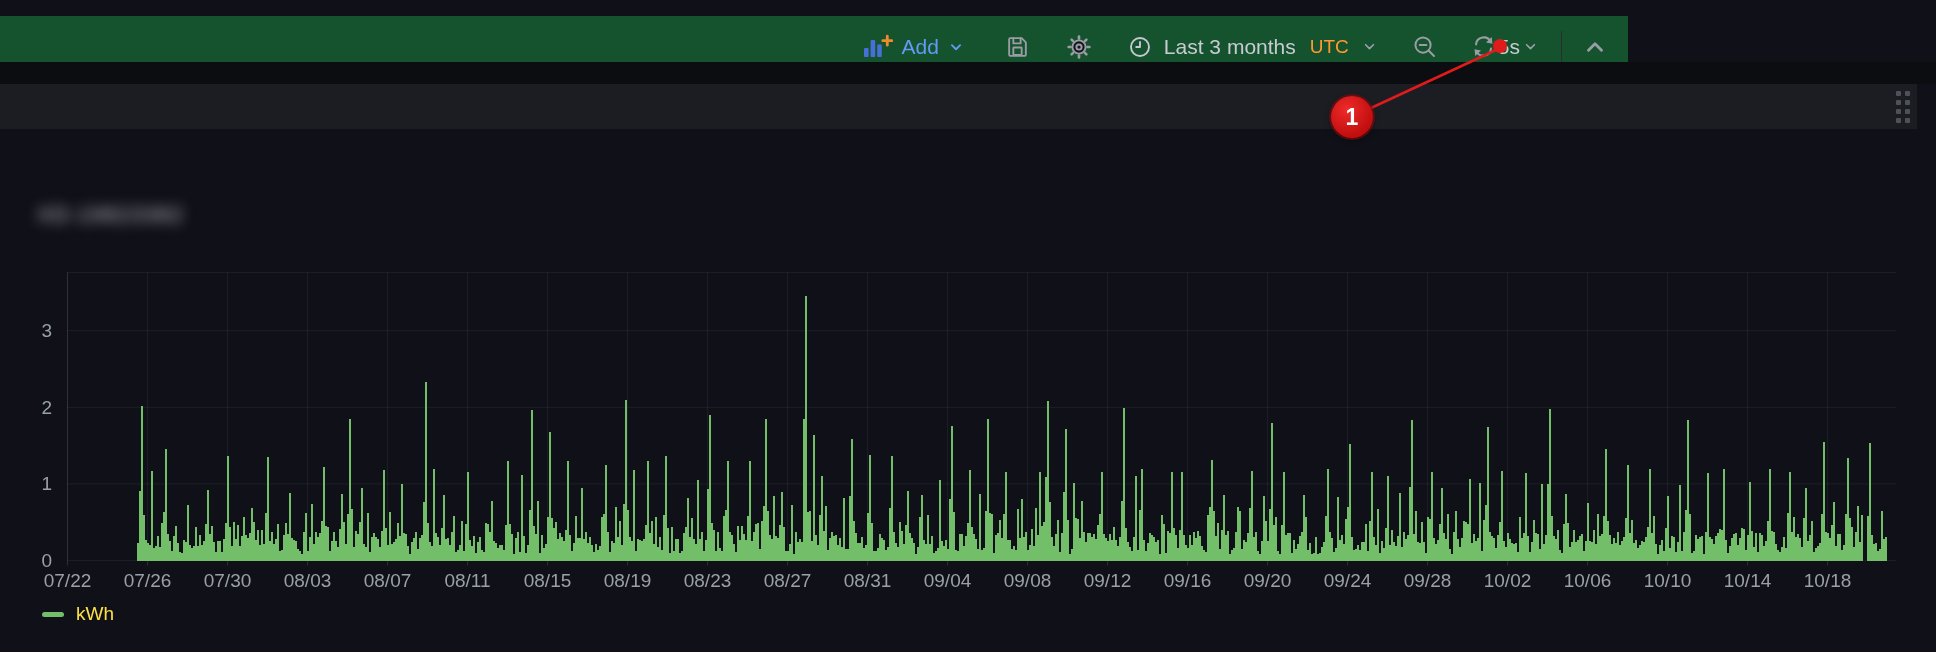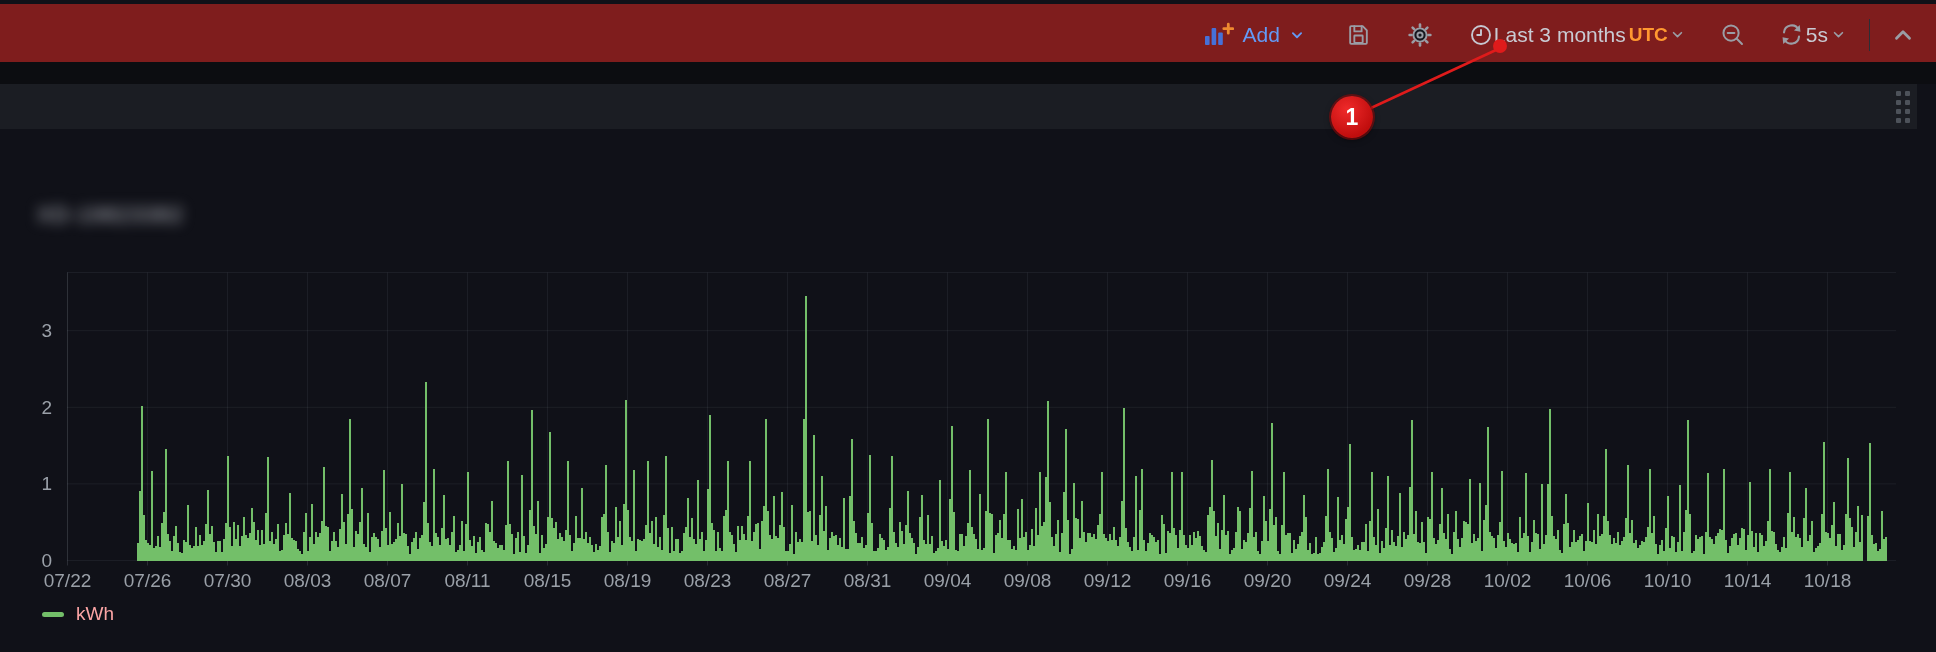--- a/index.html
+++ b/index.html
@@ -1,55 +1,55 @@
 <!DOCTYPE html>
 <html><head>
 <meta charset="utf-8">
 <style>
   html,body{margin:0;padding:0;background:#0b0c10;}
   #app{position:relative;width:1936px;height:652px;overflow:hidden;
        background:#101118;font-family:"Liberation Sans",sans-serif;
        -webkit-font-smoothing:antialiased;}
 
   
-  .toolbar{position:absolute;left:0;top:4px;width:1936px;height:62px;
-           background:#7f1d1d;border-bottom:1px solid #060709;
+  .toolbar{position:absolute;left:0;top:16px;width:1628px;height:62px;
+           background:#14532d;border-bottom:1px solid #060709;
            display:flex;align-items:center;justify-content:flex-end;
            padding-right:20px;box-sizing:border-box;}
   .tb-btn{display:flex;align-items:center;gap:8px;cursor:pointer;background:none;border:none;padding:0;}
   .icon{display:inline-flex;align-items:center;justify-content:center;}
   .add-btn{margin-right:0;}
   .add-label{color:#639af6;font-size:21px;font-weight:500;}
   .gray-ic{color:#9a9da5;}
   .lt-ic{color:#c6c8d1;}
   .save-btn{margin-left:40px;}
   .gear-btn{margin-left:36px;}
-  .timepicker{margin-left:36px;display:flex;align-items:center;gap:1px;cursor:pointer;}
+  .timepicker{margin-left:36px;display:flex;align-items:center;gap:12px;cursor:pointer;}
   .tp-label{color:#c9cbd3;font-size:21px;font-weight:500;}
-  .tp-tz{color:#ff9830;font-size:19px;font-weight:700;margin-left:2px;}
+  .tp-tz{color:#ff9830;font-size:19px;font-weight:400;margin-left:2px;}
   .zoomout-btn{margin-left:34px;}
   .refresh-group{margin-left:34px;display:flex;align-items:center;gap:2px;cursor:pointer;}
   .rf-label{color:#c9cbd3;font-size:21px;font-weight:500;}
   .tb-divider{width:1px;height:32px;background:#2b2e36;margin-left:22px;}
   .collapse-btn{margin-left:20px;}
 
   
   .subband{position:absolute;left:0;top:62px;width:1936px;height:22px;background:#0c0d11;}
   .row-strip{position:absolute;left:0;top:84px;width:1917px;height:45px;background:#1b1d23;}
   .drag-handle{position:absolute;left:1896px;top:7px;display:grid;
                grid-template-columns:repeat(2,5px);grid-auto-rows:5px;gap:4px;cursor:grab;}
   .drag-handle span{background:#4d525a;border-radius:1px;}
 
   
   .panel-title{position:absolute;left:37px;top:202px;font-size:22px;font-weight:500;
                color:#b9bcc4;filter:blur(6.5px);letter-spacing:1px;user-select:none;}
   #chart-svg{position:absolute;left:0;top:0;}
   .legend{position:absolute;left:42px;top:603px;display:flex;align-items:center;gap:12px;cursor:pointer;}
   .legend-swatch{width:22px;height:5px;border-radius:3px;background:#73bf69;}
-  .legend-label{color:#fca5a5;font-size:19px;}
+  .legend-label{color:#fde047;font-size:19px;}
 
   
   #anno-svg{position:absolute;left:0;top:0;z-index:9;pointer-events:none;}
   .anno-badge{position:absolute;left:1331px;top:96px;width:42px;height:42px;border-radius:50%;
               background:radial-gradient(circle at 38% 32%,#ef2a2a,#c00d0d 72%);
               box-shadow:0 0 0 2px rgba(150,10,10,.55), 0 2px 6px rgba(0,0,0,.5);
               display:flex;align-items:center;justify-content:center;z-index:10;}
   .anno-badge span{color:#fff;font-size:23px;font-weight:700;}
 </style>
 </head>

